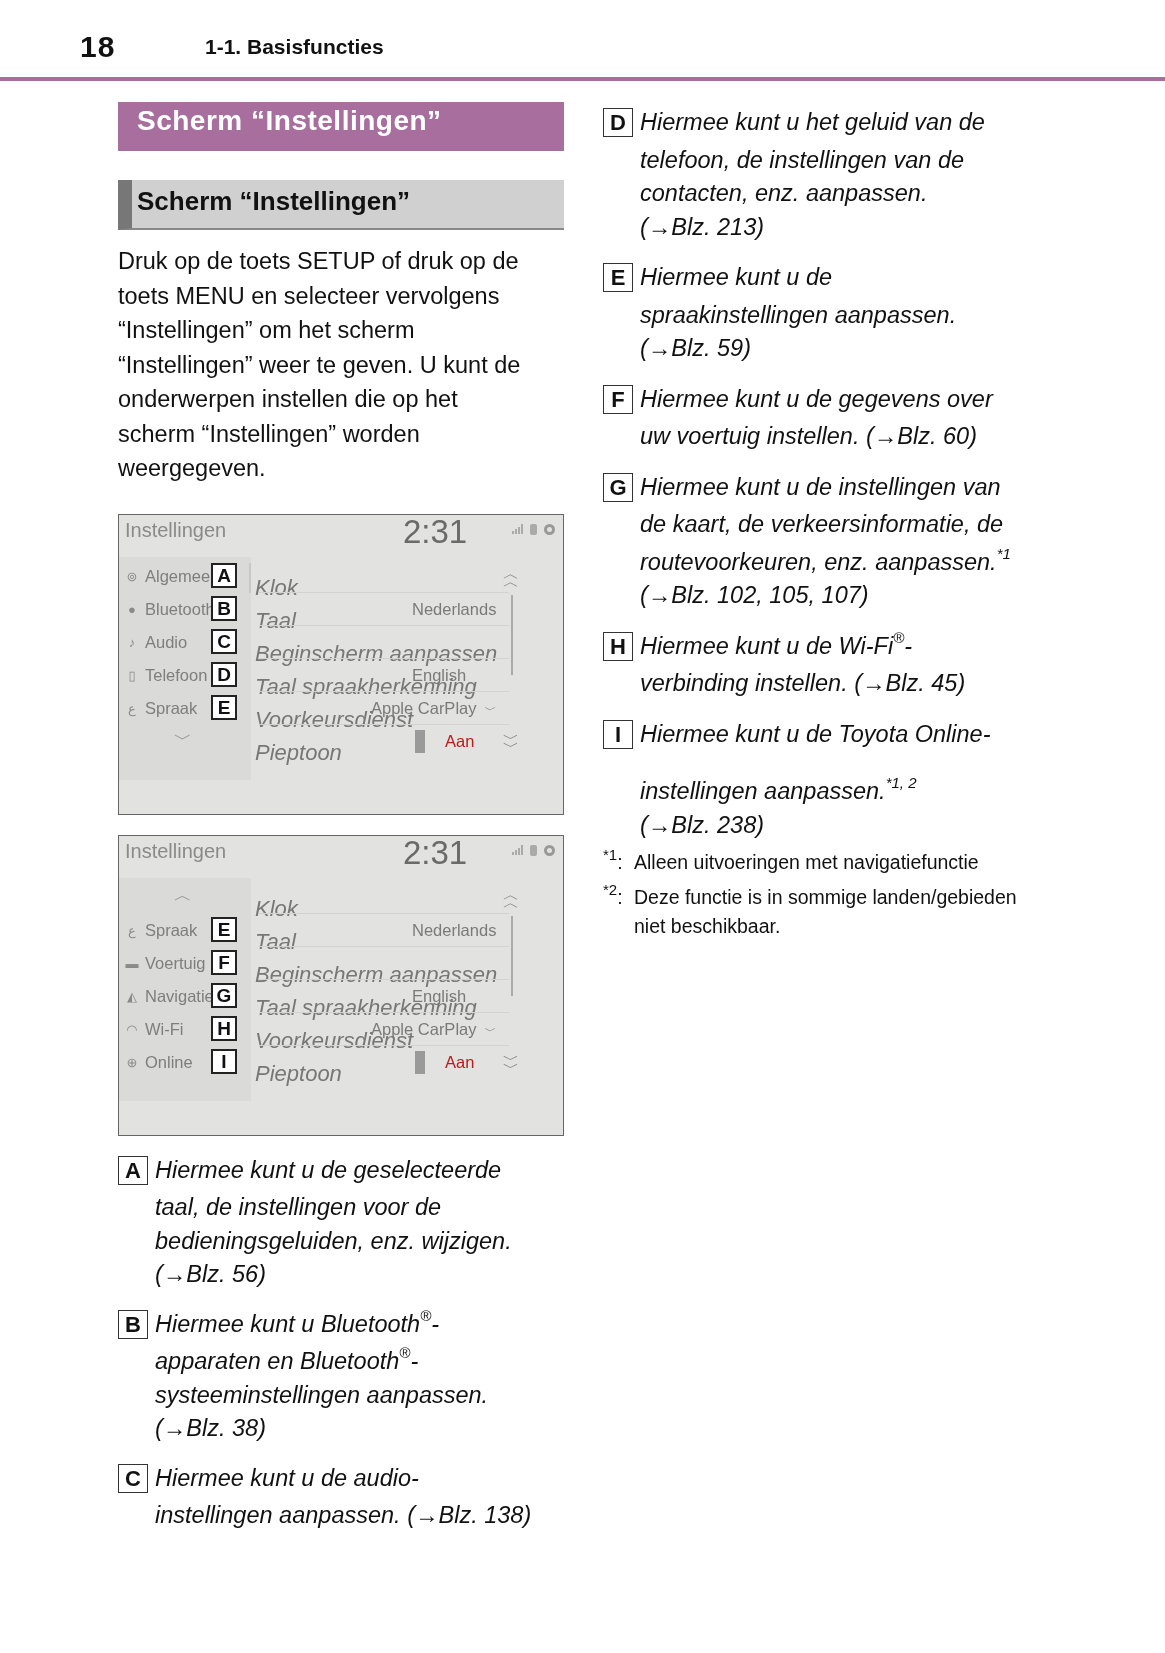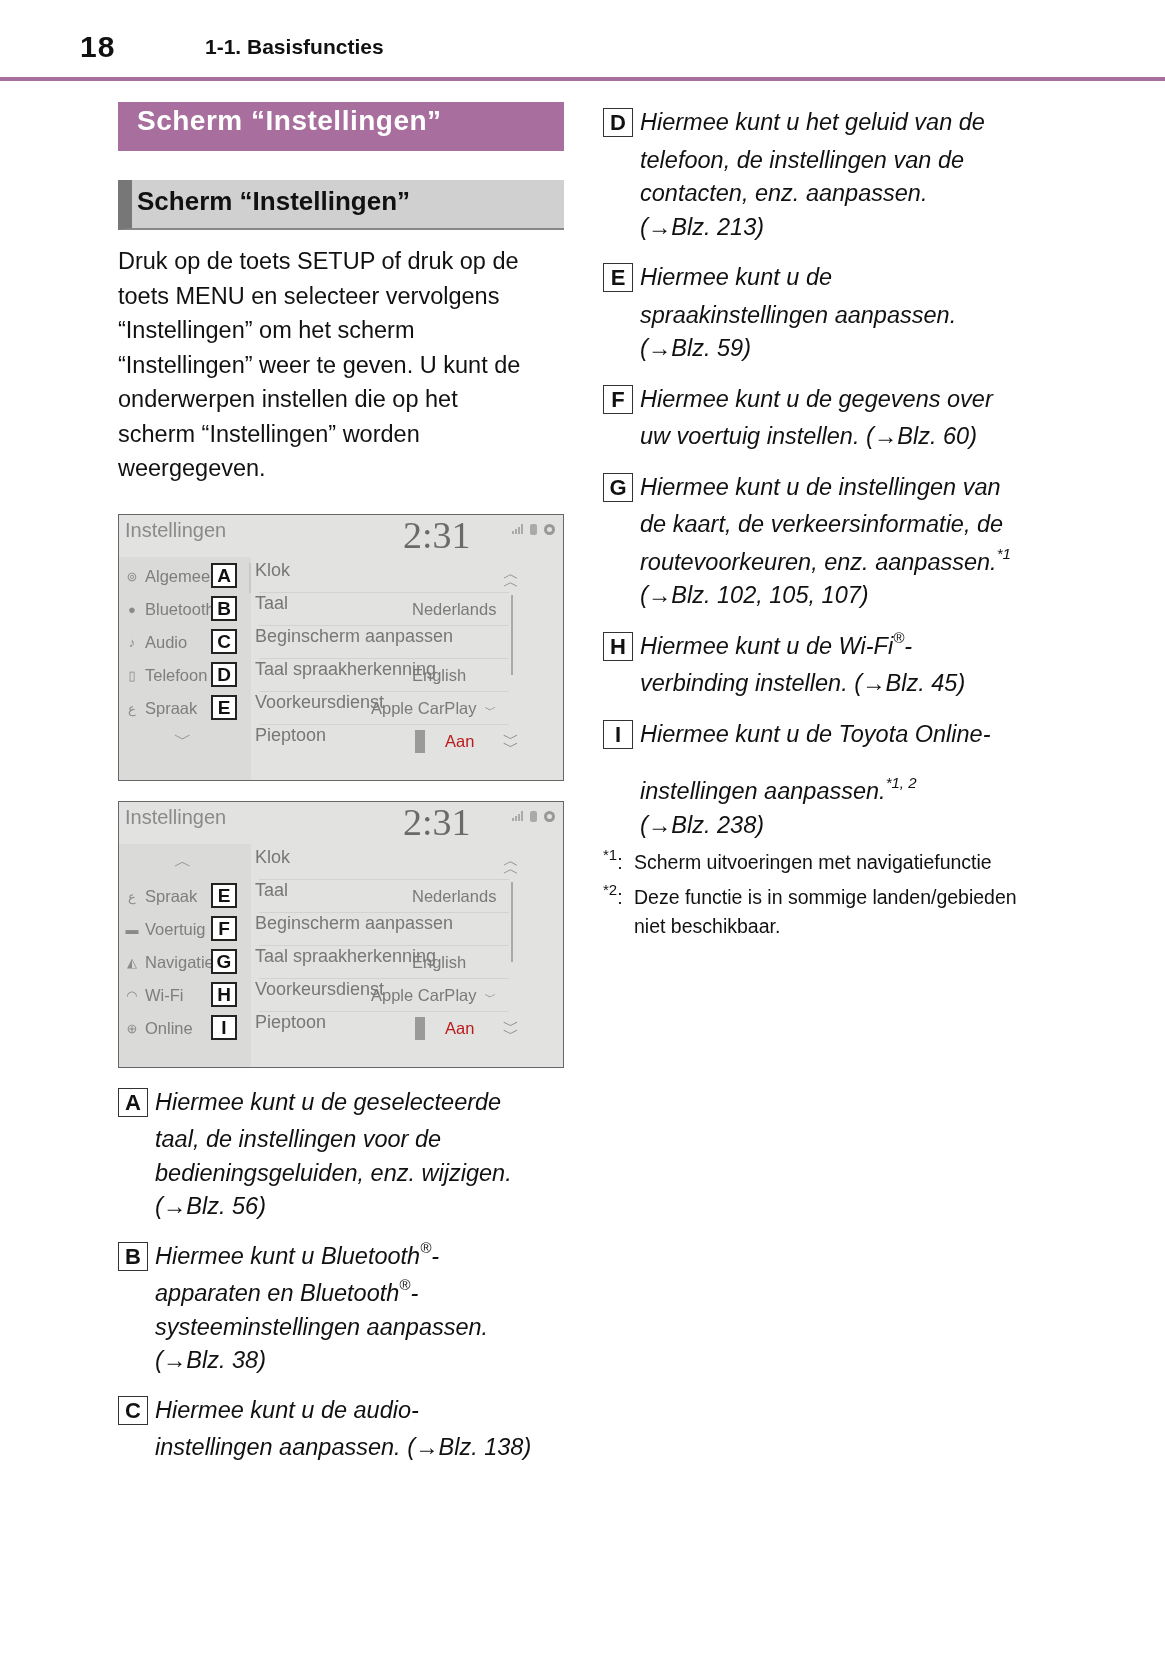--- a/index.html
+++ b/index.html
@@ -11,37 +11,37 @@
   .section-label { position: absolute; left: 205px; top: 35px; font-size: 21px; font-weight: bold; }
   .header-rule { position: absolute; left: 0; top: 77px; width: 1165px; height: 4px; background: #a86f9e; }
 
   .col-left { position: absolute; left: 118px; top: 102px; width: 446px; }
   .col-right { position: absolute; left: 603px; top: 106px; width: 440px; }
 
   .purple-bar { height: 49px; background: #a86f9e; color: #fff; font-weight: bold; font-size: 28px; padding: 3px 0 0 19px; letter-spacing: 0.5px; }
   .gray-heading { margin-top: 29px; height: 50px; background: #d0d0d0; border-left: 14px solid #777; border-bottom: 2px solid #888; font-weight: bold; font-size: 26px; padding: 6px 0 0 5px; }
   .intro { margin-top: 14px; font-size: 23.5px; line-height: 34.5px; color: #111; }
 
-  .screen { position: relative; width: 446px; height: 267px; background: #e2e2e0; border: 1.5px solid #666; margin-top: 28px; overflow: hidden; color: #777; font-size: 17px; }
+  .screen { position: relative; width: 446px; height: 301px; background: #e2e2e0; border: 1.5px solid #666; margin-top: 28px; overflow: hidden; color: #777; font-size: 17px; }
   .screen + .screen { margin-top: 20px; }
   .scr-title { position: absolute; left: 6px; top: 4px; font-size: 20px; color: #8a8a8a; }
-  .scr-clock { position: absolute; left: 284px; top: -2px; font-size: 38px; color: #6a6a6a; font-family: Liberation Serif, serif; }
+  .scr-clock { position: absolute; left: 284px; top: -2px; font-size: 33px; color: #6a6a6a; }
   .scr-status { position: absolute; right: 8px; top: 9px; display: flex; gap: 7px; align-items: center; color: #9a9a9a; font-size: 12px; }
   .sig { display: inline-flex; align-items: flex-end; gap: 1px; height: 10px; }
   .sig i { display: block; width: 2px; background: #aaa; }
   .bat { width: 7px; height: 11px; border-radius: 2px; background: #aaa; }
   .gearico { width: 11px; height: 11px; border-radius: 50%; border: 3px solid #999; }
   .scr-side { position: absolute; left: 0; top: 42px; width: 132px; height: 223px; background: #dadad8; }
   .scr-divider { position: absolute; left: 130px; top: 48px; width: 2px; height: 30px; background: #c8c8c8; }
   .scr-row { position: absolute; left: 0; width: 446px; height: 33px; }
   .side-item { position: absolute; left: 6px; top: 7px; display: flex; align-items: center; gap: 6px; color: #7e7e7e; font-size: 16.5px; white-space: nowrap; }
   .side-ico { width: 14px; text-align: center; font-size: 13px; color: #8a8a8a; }
   .side-arrow { position: absolute; left: 55px; top: 2px; font-size: 18px; color: #999; }
   .callout { position: absolute; left: 92px; top: 3px; width: 26px; height: 25px; border: 2px solid #222; background: #fff; color: #111; font-weight: bold; font-size: 19px; text-align: center; line-height: 21px; }
-  .opt-label { position: absolute; left: 136px; top: 0; color: #777; font-size: 18px; white-space: nowrap; }
+  .opt-label { position: absolute; left: 136px; top: 15px; color: #777; font-size: 22px; white-space: nowrap; font-style: italic; }
   .opt-value { position: absolute; left: 293px; top: 7px; color: #7a7a7a; font-size: 16.5px; white-space: nowrap; }
   .opt-value.wide { left: 252px; }
   .dd-chev { display: inline-block; margin-left: 8px; font-size: 12px; color: #888; }
   .toggle-bar { position: absolute; left: 296px; top: 5px; width: 10px; height: 23px; background: #9a9a9a; }
   .toggle-text { position: absolute; left: 326px; top: 7px; font-size: 16.5px; color: #b91c1c; }
   .row-sep { position: absolute; left: 140px; bottom: 0; width: 250px; height: 1px; background: #d2d2d2; }
   .scroll-up, .scroll-down { position: absolute; left: 384px; font-size: 16px; color: #888; letter-spacing: -3px; line-height: 8px; }
   .scroll-track { position: absolute; left: 392px; top: 80px; width: 2px; height: 80px; background: #aaa; }
 
   .item { display: flex; margin-top: 0; }
@@ -305,20 +305,20 @@
     <div class="item-text">
       <span class="line">Hiermee kunt u de Toyota Online-</span>
       <span class="line gap" style="margin-top:24px"><span>instellingen aanpassen.</span><sup>*1, 2</sup></span>
       <span class="line">(→Blz. 238)</span>
     </div>
   </div>
 
   <div class="footnotes">
     <div class="fn">
       <div class="fn-mark"><sup>*1</sup>:</div>
-      <div class="fn-text">Scherm uitvoeringen met navigatiefunctie</div>
+      <div class="fn-text">Alleen uitvoeringen met navigatiefunctie</div>
     </div>
     <div class="fn" style="margin-top:6px">
       <div class="fn-mark"><sup>*2</sup>:</div>
       <div class="fn-text">Deze functie is in sommige landen/gebieden niet beschikbaar.</div>
     </div>
   </div>
 </div>
 
 </body></html>

